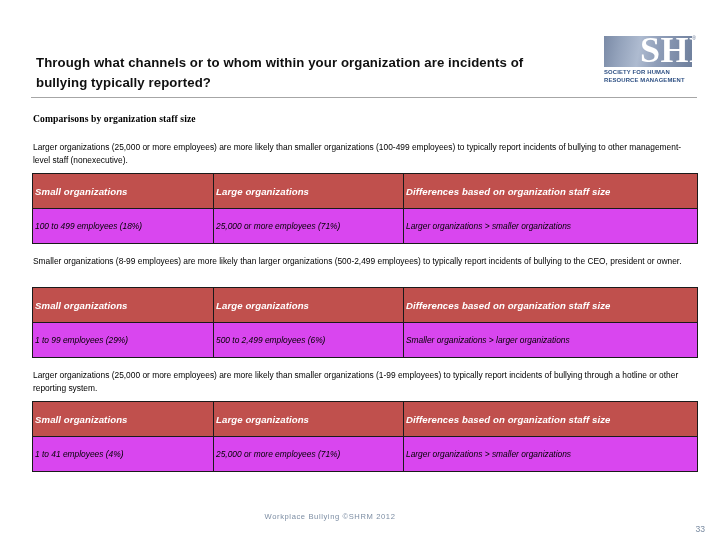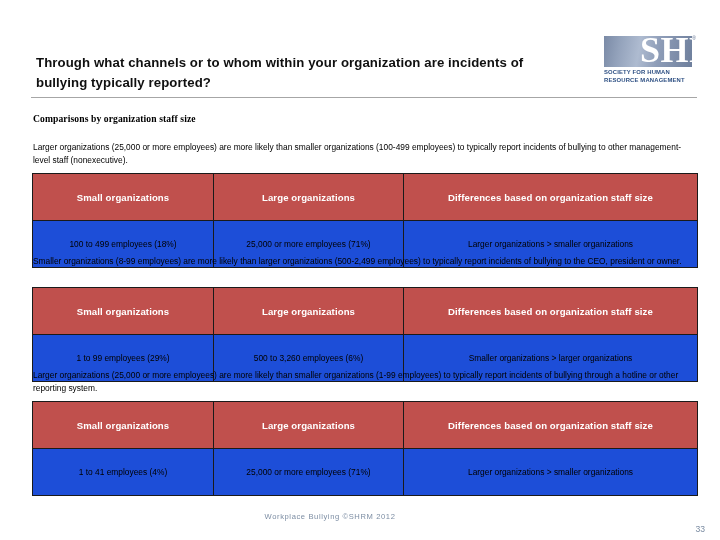--- a/index.html
+++ b/index.html
@@ -135,36 +135,37 @@
   .table-2 { top: 287px; }
   .table-3 { top: 401px; }
 
   .cmp-table col.c1 { width: 181px; }
   .cmp-table col.c2 { width: 190px; }
   .cmp-table col.c3 { width: 294px; }
 
   .cmp-table th,
   .cmp-table td {
     border: 1.4px solid #1a1a1a;
-    text-align: center;
+    text-align: left;
     vertical-align: middle;
-    padding: 8px;
+    padding: 2px;
+    font-style: italic;
   }
 
   .cmp-table thead th {
     background: #c0504d;
     color: #ffffff;
     font-size: 9.6px;
     font-weight: bold;
     height: 30px;
     letter-spacing: 0.1px;
   }
 
   .cmp-table tbody td {
-    background: #1d4ed8;
+    background: #d946ef;
     color: #000000;
     font-size: 8.4px;
     font-weight: normal;
     height: 30px;
   }
 
   
   .footer-note {
     position: absolute;
     left: 0;
@@ -237,21 +238,21 @@
     <thead>
       <tr>
         <th>Small organizations</th>
         <th>Large organizations</th>
         <th>Differences based on organization staff size</th>
       </tr>
     </thead>
     <tbody>
       <tr>
         <td>1 to 99 employees (29%)</td>
-        <td>500 to 3,260 employees (6%)</td>
+        <td>500 to 2,499 employees (6%)</td>
         <td>Smaller organizations &gt; larger organizations</td>
       </tr>
     </tbody>
   </table>
 
   <div class="para para-3">Larger organizations (25,000 or more employees) are more likely than smaller organizations (1-99 employees) to typically report incidents of bullying through a hotline or other reporting system.</div>
   <table class="cmp-table table-3">
     <colgroup>
         <col class="c1">
         <col class="c2">

